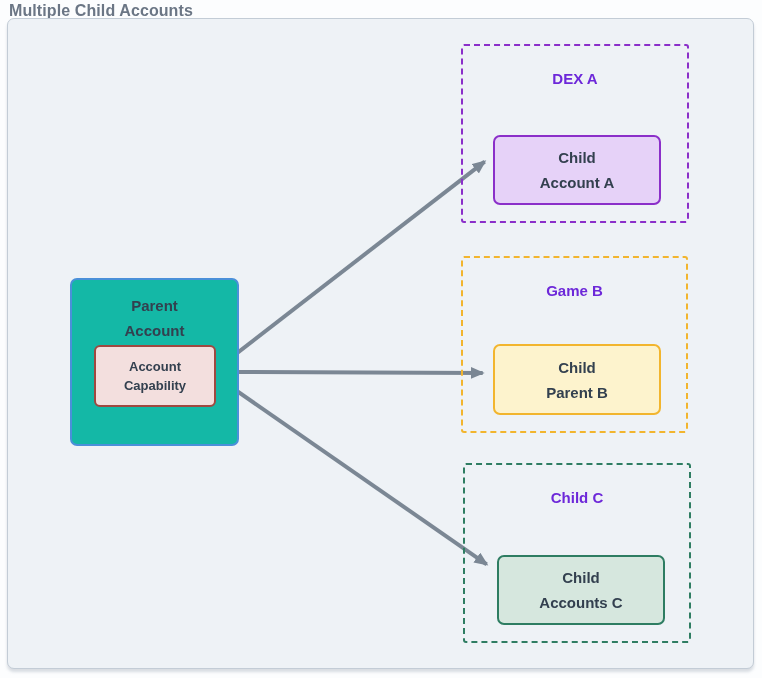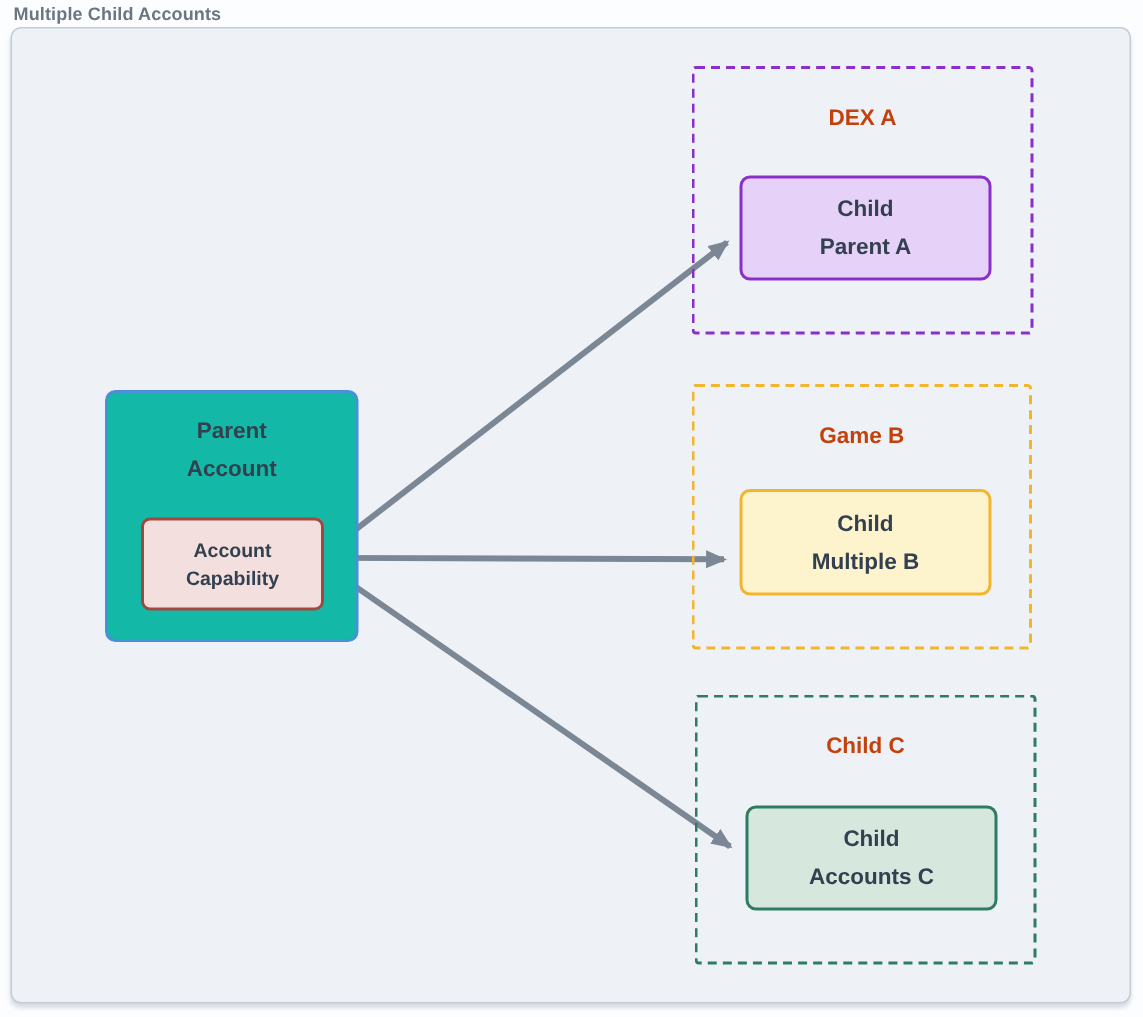--- a/index.html
+++ b/index.html
@@ -6,40 +6,41 @@
   html, body {
     width: 762px; height: 678px;
     background: #fcfdfe;
     font-family: "Liberation Sans", sans-serif;
     position: relative;
     overflow: hidden;
   }
   .canvas-label {
     position: absolute;
     left: 9px; top: 2px;
-    font-size: 12px;
+    font-size: 16px;
     font-weight: 700;
     letter-spacing: 0.1px;
     color: #6b7685;
   }
   .frame {
     position: absolute;
     left: 7px; top: 18px;
     width: 747px; height: 651px;
     background: #eef2f6;
     border: 1.5px solid #c3ccd6;
     border-radius: 7px;
     box-shadow: 0 3px 3px rgba(150,160,175,0.35);
   }
   .node {
     position: absolute;
     display: flex;
     flex-direction: column;
     align-items: center;
     text-align: center;
+    margin-top: 18px;
   }
   .parent-box {
     left: 62px; top: 241px;
     width: 169px; height: 168px;
     border: 2px solid #4a90d9;
     background: #cfe3f6;
     border-radius: 7px;
   }
   .parent-box .node-label { margin-top: 13px; }
   .node-label {
@@ -74,21 +75,21 @@
     border-radius: 3px;
     background: transparent;
   }
   .group-frame .group-title {
     position: absolute;
     left: 0; right: 0;
     top: 24px;
     text-align: center;
     font-size: 15px;
     font-weight: 600;
-    color: #c2410c;
+    color: #6d28d9;
   }
   .group-a { left: 453px; top: 25px;  width: 228px; height: 179px; }
   .group-b { left: 453px; top: 237px; width: 227px; height: 177px; }
   .group-c { left: 455px; top: 444px; width: 228px; height: 180px; }
   .child-box {
     justify-content: center;
     width: 168px;
     border: 2px solid;
     border-radius: 7px;
   }
@@ -133,31 +134,31 @@
       <span>Capability</span>
     </div>
   </div>
 
   <div class="group-frame group-a" style="border-color: rgb(139, 47, 201);">
     <div class="group-title">DEX A</div>
   </div>
   <div class="node child-box child-a" style="background-color: rgb(230, 210, 248); border-color: rgb(139, 47, 201);">
     <div class="node-label">
       <span>Child</span>
-      <span>Parent A</span>
+      <span>Account A</span>
     </div>
   </div>
 
   <div class="group-frame group-b" style="border-color: rgb(242, 181, 46);">
     <div class="group-title">Game B</div>
   </div>
   <div class="node child-box child-b" style="background-color: rgb(253, 243, 205); border-color: rgb(242, 181, 46);">
     <div class="node-label">
       <span>Child</span>
-      <span>Multiple B</span>
+      <span>Parent B</span>
     </div>
   </div>
 
   <div class="group-frame group-c" style="border-color: rgb(46, 125, 98);">
     <div class="group-title">Child C</div>
   </div>
   <div class="node child-box child-c" style="background-color: rgb(214, 231, 222); border-color: rgb(46, 125, 98);">
     <div class="node-label">
       <span>Child</span>
       <span>Accounts C</span>

